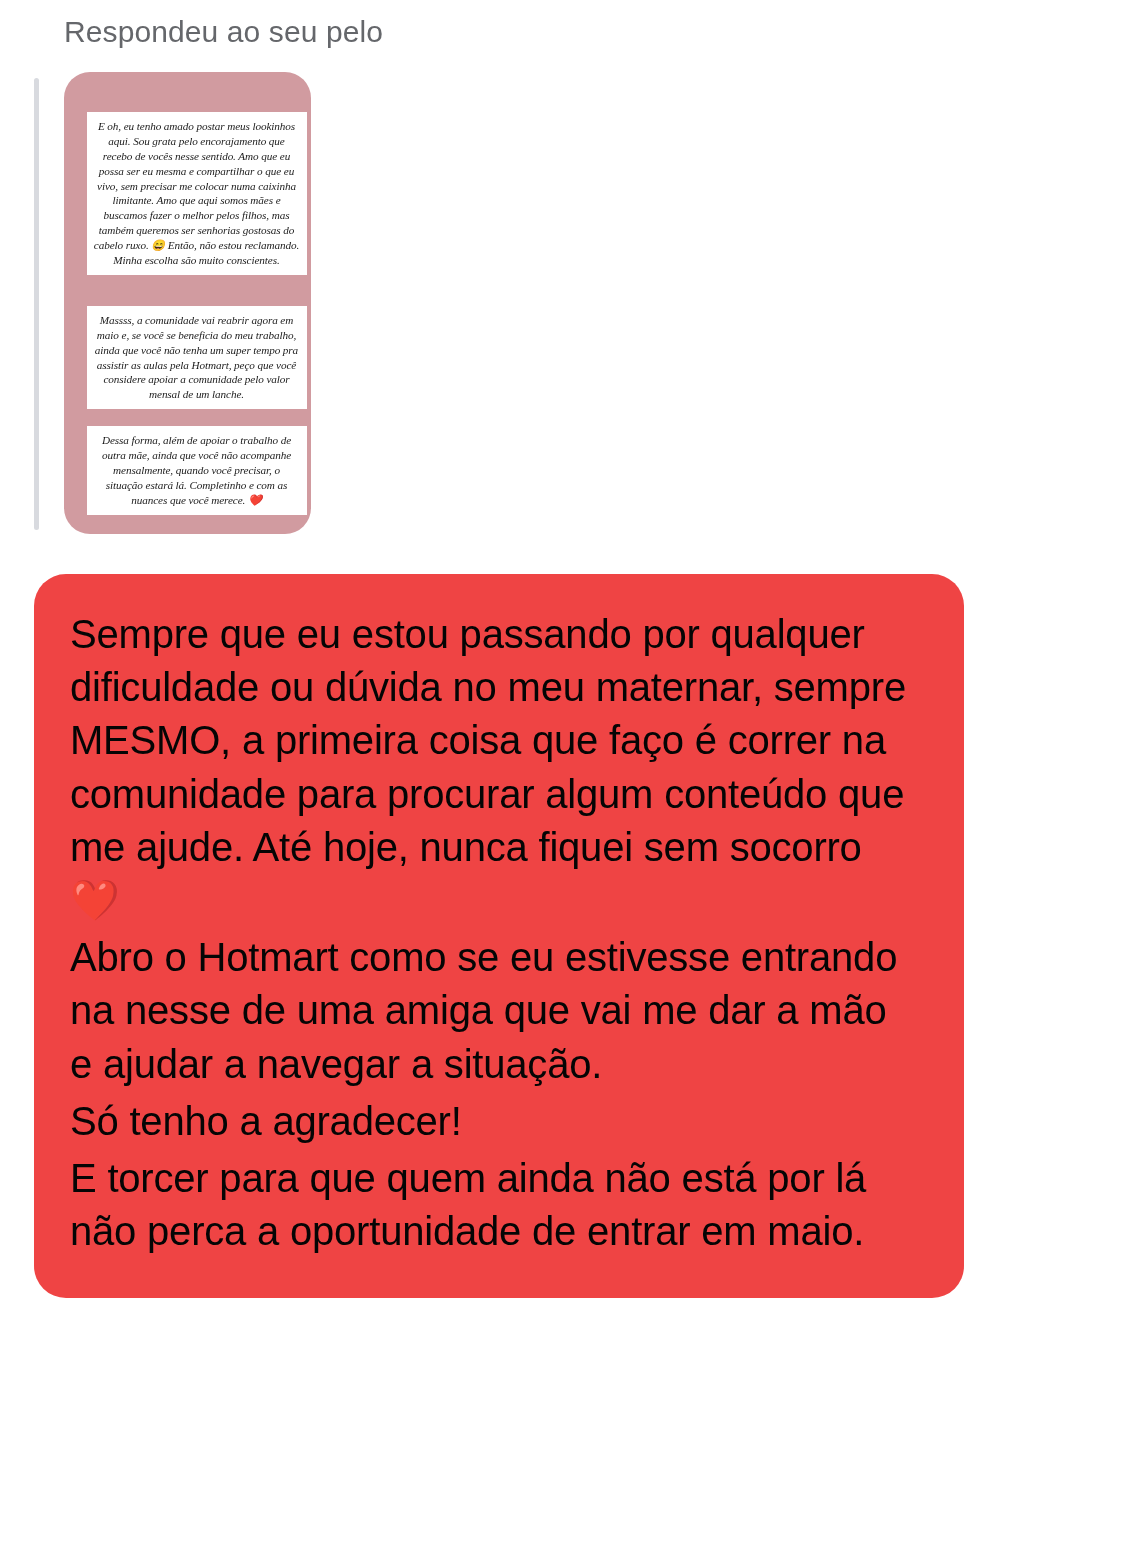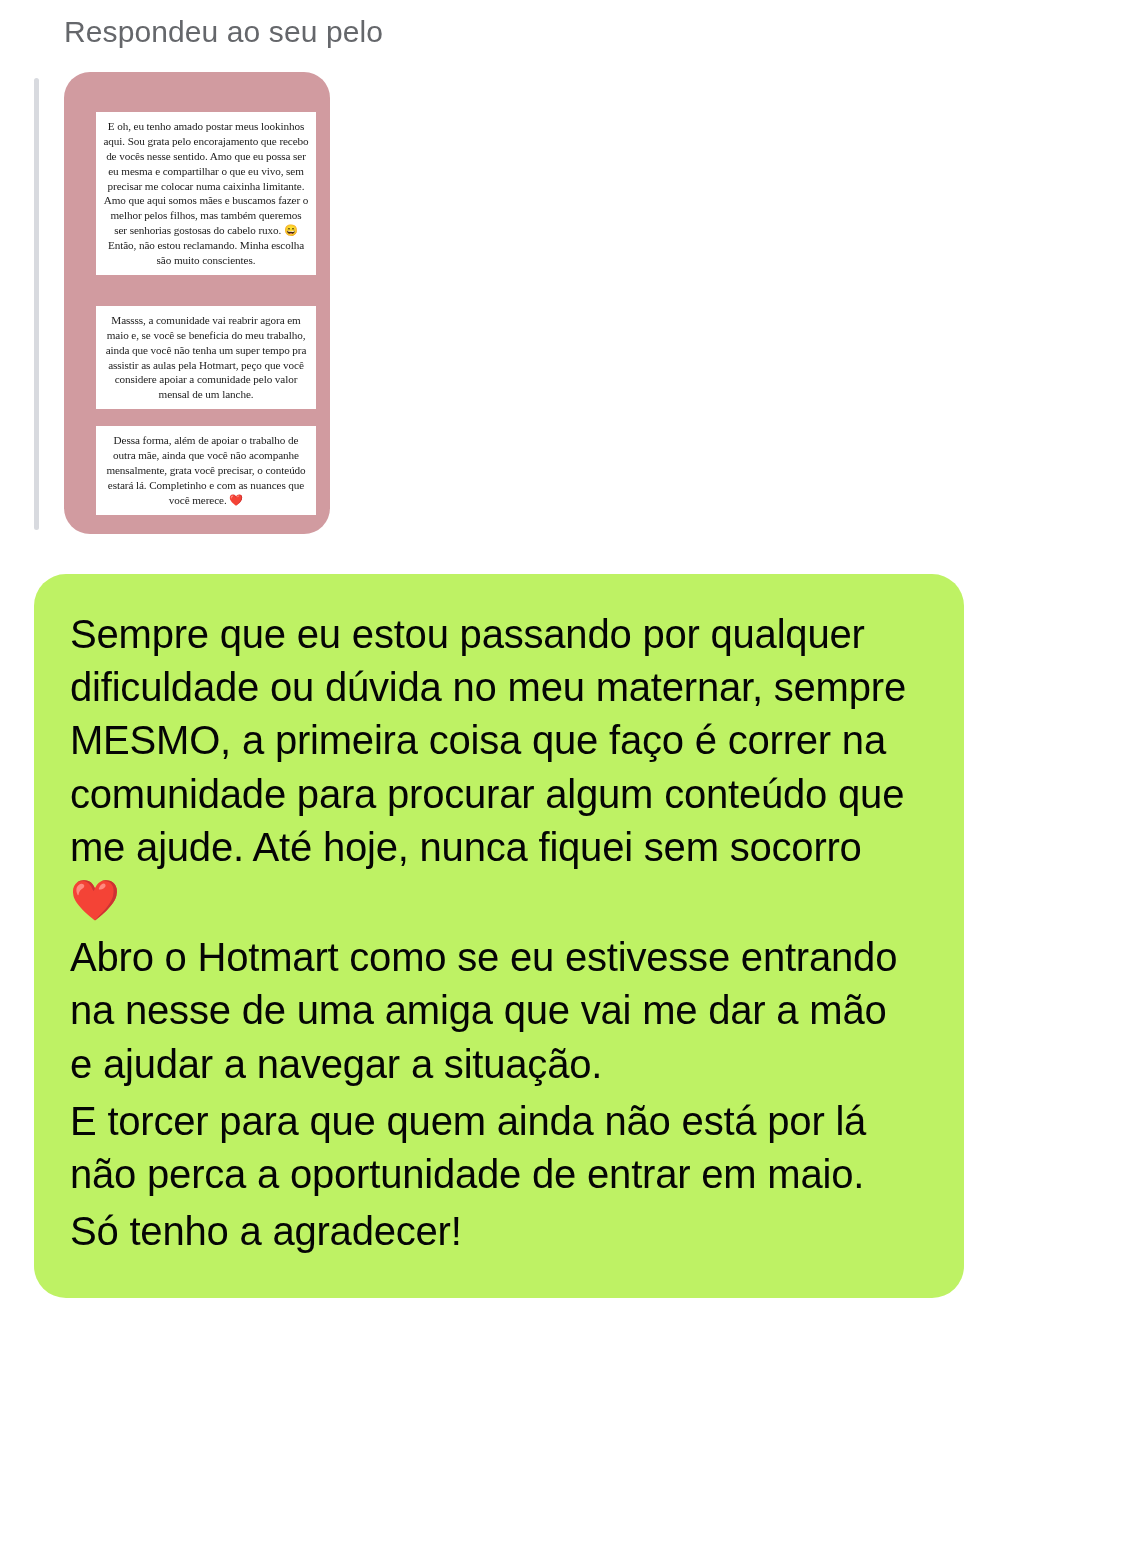--- a/index.html
+++ b/index.html
@@ -43,50 +43,51 @@
     position: absolute;
     left: 0;
     top: 6px;
     bottom: 12px;
     width: 5px;
     border-radius: 3px;
     background: #d8dadf;
   }
 
   .story-card {
-    width: 266px;
+    width: 247px;
     height: 462px;
     border-radius: 26px;
     background: #d19ba0;
     box-sizing: border-box;
     padding: 40px 0 18px 18px;
     display: flex;
     flex-direction: column;
     gap: 17px;
     align-items: center;
     overflow: hidden;
+    font-style: italic;
   }
   .story-note {
     width: 220px;
     background: #ffffff;
     box-sizing: border-box;
     padding: 7px 7px;
     font-family: "Liberation Serif", serif;
     font-size: 11.2px;
     line-height: 1.33;
     color: #1b1b1b;
     text-align: center;
     letter-spacing: -0.1px;
   }
   .story-note.n2 { margin-top: 14px; }
 
   
   .bubble {
     margin: 32px 0 0 0;
-    background: #bef264;
+    background: #ef4444;
     border-radius: 32px;
     padding: 34px 48px 40px 36px;
     width: 930px;
     box-sizing: border-box;
     color: #050505;
     font-size: 40px;
     line-height: 1.33;
     letter-spacing: -0.2px;
   }
   .bubble p {
@@ -100,24 +101,24 @@
 <div class="chat-root">
 
   <div class="reply-header">Respondeu ao seu pelo</div>
 
   <div class="quoted-story">
     <div class="quote-bar"></div>
     <div class="story-card">
       <div class="story-note n1">E oh, eu tenho amado postar meus lookinhos aqui. Sou grata pelo encorajamento que recebo de vocês nesse sentido. Amo que eu possa ser eu mesma e compartilhar o que eu vivo, sem precisar me colocar numa caixinha limitante. Amo que aqui somos mães e buscamos fazer o melhor pelos filhos, mas também queremos ser senhorias gostosas do cabelo ruxo. 😄
 Então, não estou reclamando. Minha escolha são muito conscientes.</div>
       <div class="story-note n2">Massss, a comunidade vai reabrir agora em maio e, se você se beneficia do meu trabalho, ainda que você não tenha um super tempo pra assistir as aulas pela Hotmart, peço que você considere apoiar a comunidade pelo valor mensal de um lanche.</div>
-      <div class="story-note n3">Dessa forma, além de apoiar o trabalho de outra mãe, ainda que você não acompanhe mensalmente, grata você precisar, o conteúdo estará lá. Completinho e com as nuances que você merece. ❤️</div>
+      <div class="story-note n3">Dessa forma, além de apoiar o trabalho de outra mãe, ainda que você não acompanhe mensalmente, quando você precisar, o situação estará lá. Completinho e com as nuances que você merece. ❤️</div>
     </div>
   </div>
 
   <div class="bubble">
     <p>Sempre que eu estou passando por qualquer dificuldade ou dúvida no meu maternar, sempre MESMO, a primeira coisa que faço é correr na comunidade para procurar algum conteúdo que me ajude. Até hoje, nunca fiquei sem socorro ❤️</p>
     <p>Abro o Hotmart como se eu estivesse entrando na nesse de uma amiga que vai me dar a mão e ajudar a navegar a situação.</p>
+    <p>Só tenho a agradecer!</p>
     <p>E torcer para que quem ainda não está por lá não perca a oportunidade de entrar em maio.</p>
-    <p>Só tenho a agradecer!</p>
   </div>
 
 </div>
 
 </body></html>

